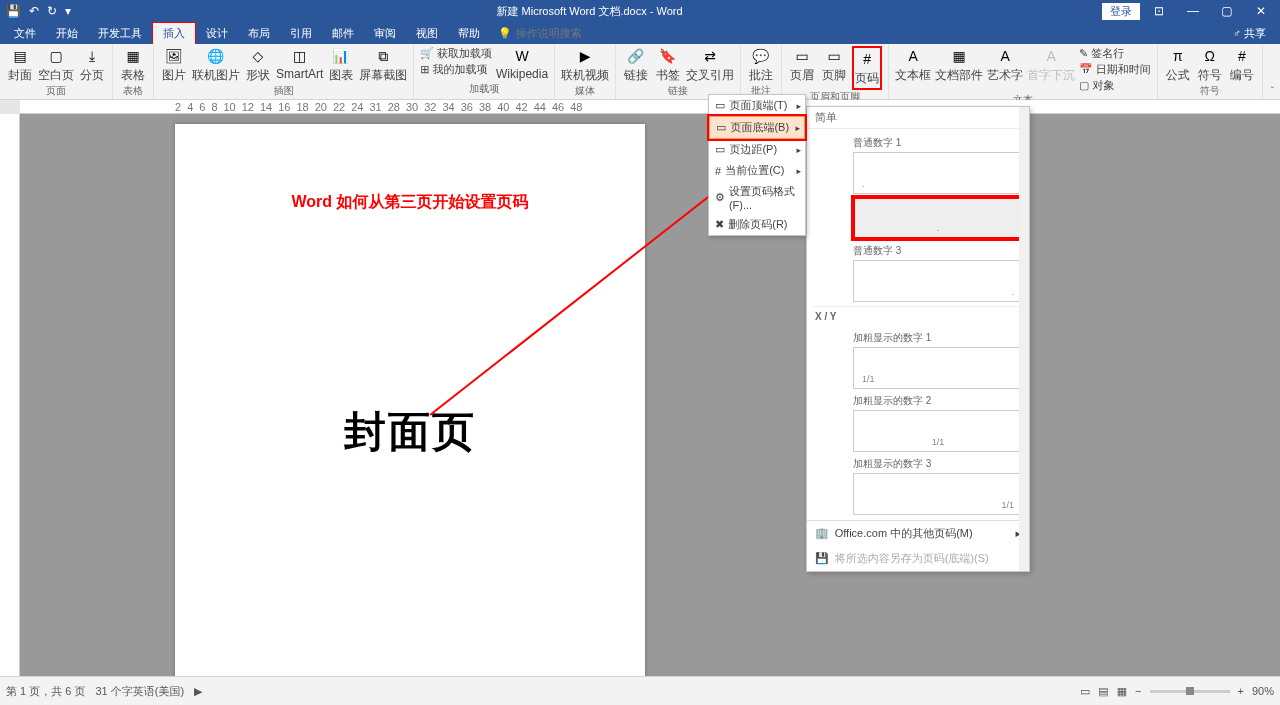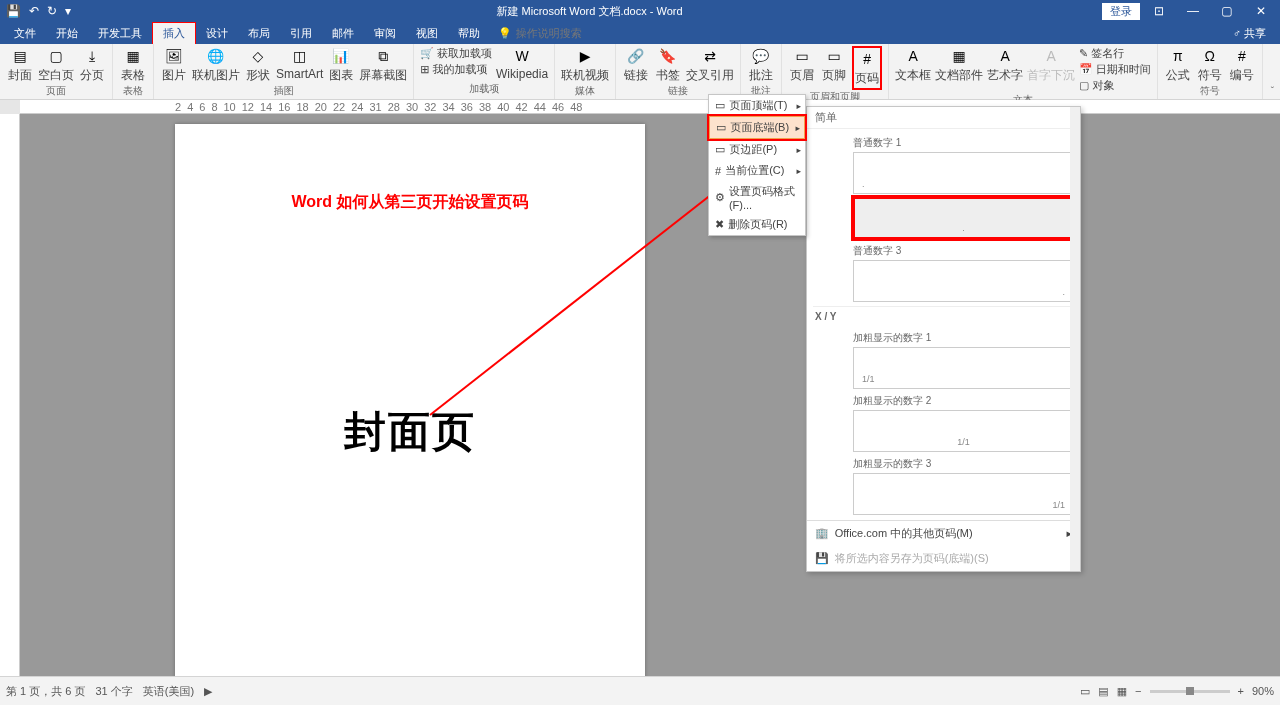--- a/index.html
+++ b/index.html
@@ -28,21 +28,21 @@
 .ruler-h{background:#fff;height:14px;border-bottom:1px solid #ccc;position:relative;margin-left:20px;font-size:8px;color:#777;display:flex;align-items:center;padding-left:155px;}
 .ruler-v{position:absolute;left:0;top:114px;width:20px;bottom:15px;background:#fff;border-right:1px solid #ccc;}
 .workspace{position:absolute;top:114px;left:20px;right:0;bottom:15px;background:#999;overflow:hidden;}
 .page{position:absolute;left:155px;top:10px;width:470px;height:660px;background:#fff;box-shadow:0 0 4px rgba(0,0,0,0.3);}
 .page-title{color:red;font-weight:bold;font-size:16px;position:absolute;top:68px;left:0;right:0;text-align:center;}
 .page-big{font-size:42px;font-weight:bold;position:absolute;top:280px;left:0;right:0;text-align:center;letter-spacing:2px;}
 .dropdown1{position:absolute;left:708px;top:94px;width:98px;background:#fff;border:1px solid #c6c6c6;box-shadow:2px 2px 4px rgba(0,0,0,0.2);z-index:10;}
 .dropdown1 .item{padding:3px 6px;font-size:11px;color:#444;display:flex;align-items:center;gap:4px;position:relative;}
 .dropdown1 .item.hi{background:#fde2cd;border:1px solid #f0a050;outline:2px solid red;}
 .dropdown1 .item .arrow{position:absolute;right:4px;font-size:9px;}
-.gallery{position:absolute;left:806px;top:106px;width:275px;background:#fff;border:1px solid #c6c6c6;box-shadow:2px 2px 5px rgba(0,0,0,0.2);z-index:9;}
+.gallery{position:absolute;left:806px;top:106px;width:224px;background:#fff;border:1px solid #c6c6c6;box-shadow:2px 2px 5px rgba(0,0,0,0.2);z-index:9;}
 .gallery-head{padding:3px 8px;font-size:11px;color:#666;border-bottom:1px solid #eee;}
 .gallery-body{max-height:440px;overflow-y:auto;padding:2px 6px;}
 .g-item{margin:3px 0;padding-left:40px;}
 .g-label{font-size:10px;color:#666;padding:2px 0;}
 .g-preview{border:1px solid #ccc;height:42px;background:#fff;position:relative;}
 .g-preview.sel{border:2px solid red;background:#eee;outline:2px solid red;}
 .g-preview .num{position:absolute;bottom:4px;font-size:9px;color:#888;}
 .g-preview .num.l{left:8px;}
 .g-preview .num.c{left:50%;transform:translateX(-50%);}
 .g-preview .num.r{right:8px;}
@@ -415,21 +415,21 @@
       <marker id="ah" markerWidth="10" markerHeight="10" refX="8" refY="3" orient="auto">
         <path d="M0,0 L0,6 L9,3 z" fill="red"></path>
       </marker>
     </defs>
   <line x1="30" y1="300" x2="400" y2="10" stroke="red" stroke-width="2" marker-end="url(#ah)"></line>
 </svg>
 
 <div class="statusbar">
   <span>第 1 页，共 6 页</span>
   <span style="margin-left:10px">31 个字</span>
-  <span style="margin-left:10px">英语(美国)</span>
+  <span style="">英语(美国)</span>
   <span style="margin-left:10px">▶</span>
   <div class="right">
     <span>▭</span>
     <span>▤</span>
     <span>▦</span>
     <span>−</span>
     <div class="zoom-slider"></div>
     <span>+</span>
     <span>90%</span>
   </div>

